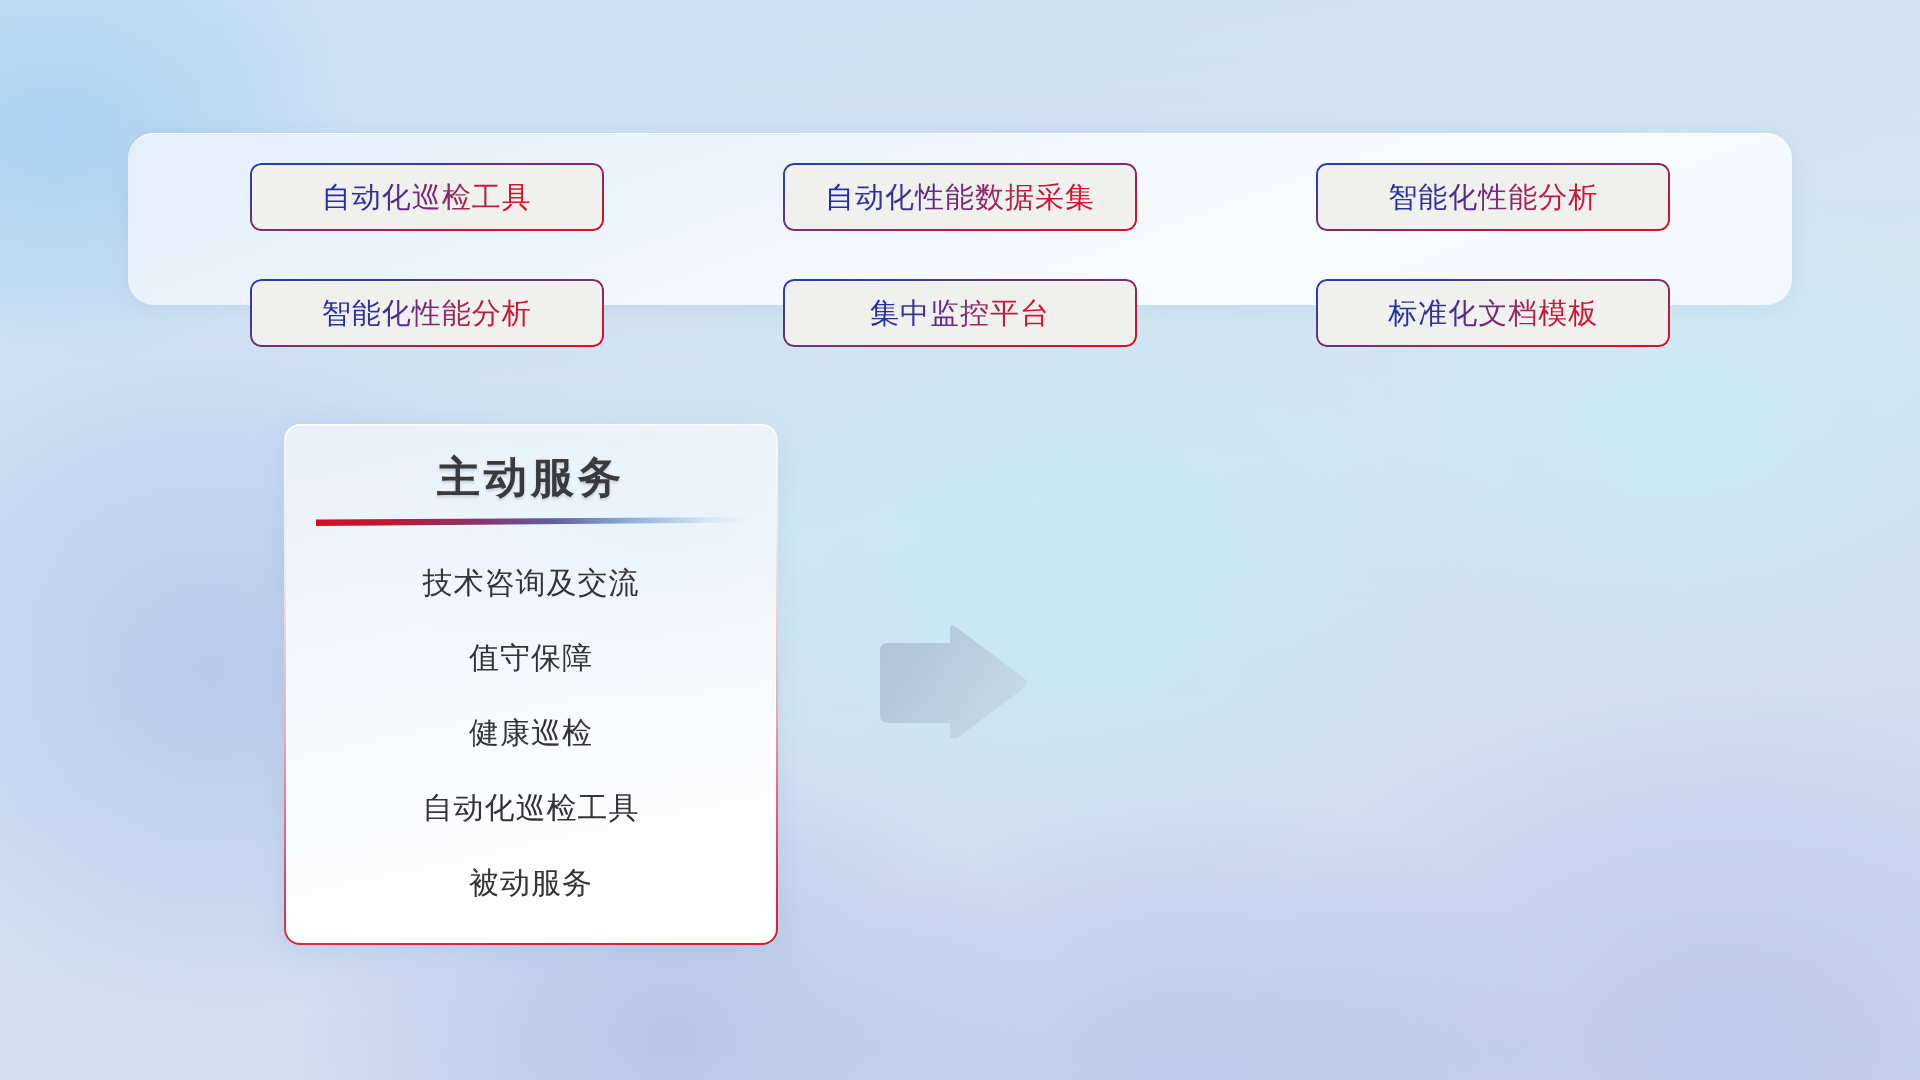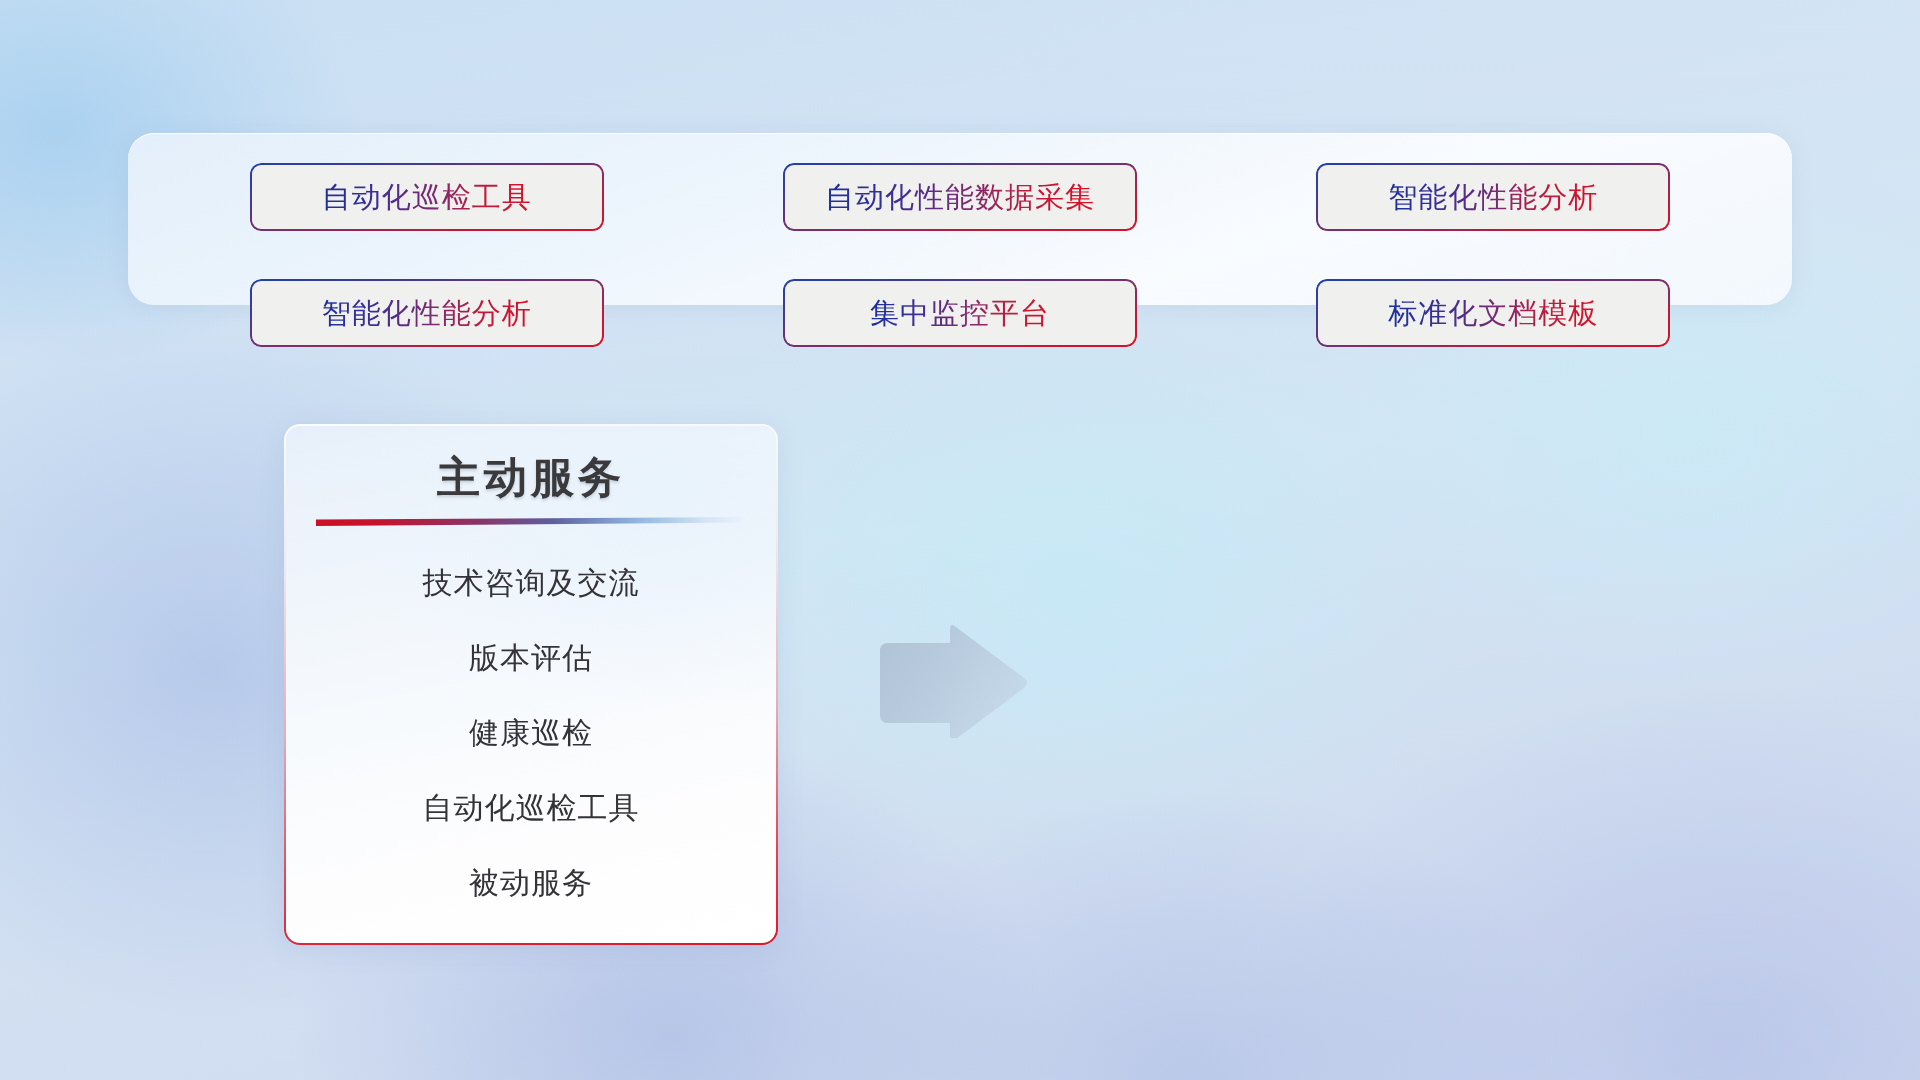--- a/index.html
+++ b/index.html
@@ -215,21 +215,21 @@
     </div>
 
   </div>
 
   <div class="card" id="card-active">
     <div class="card-inner">
       <div class="card-title">主动服务</div>
       <div class="card-divider"></div>
       <ul class="card-list">
         <li class="card-list-item">技术咨询及交流</li>
-        <li class="card-list-item">版本评估</li>
+        <li class="card-list-item">值守保障</li>
         <li class="card-list-item">健康巡检</li>
         <li class="card-list-item">自动化巡检工具</li>
         <li class="card-list-item">被动服务</li>
       </ul>
     </div>
   </div>
 
   <div id="flow-arrow">
     <svg viewBox="0 0 160 114" xmlns="http://www.w3.org/2000/svg" aria-hidden="true">
       <defs>

